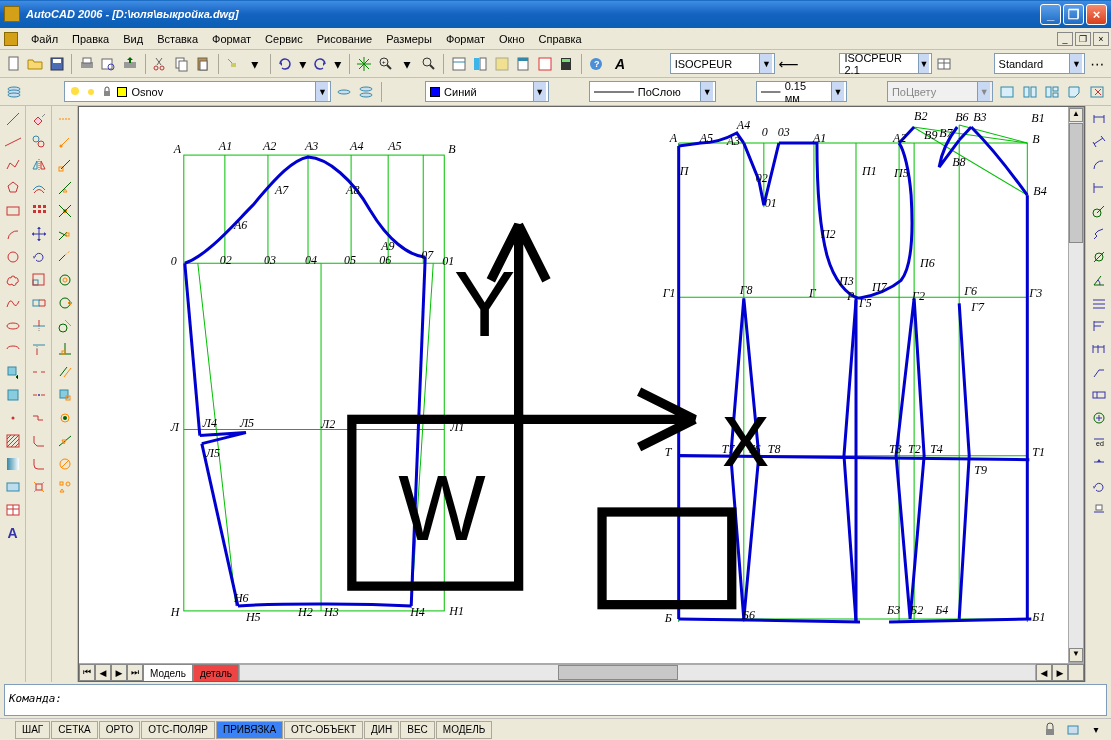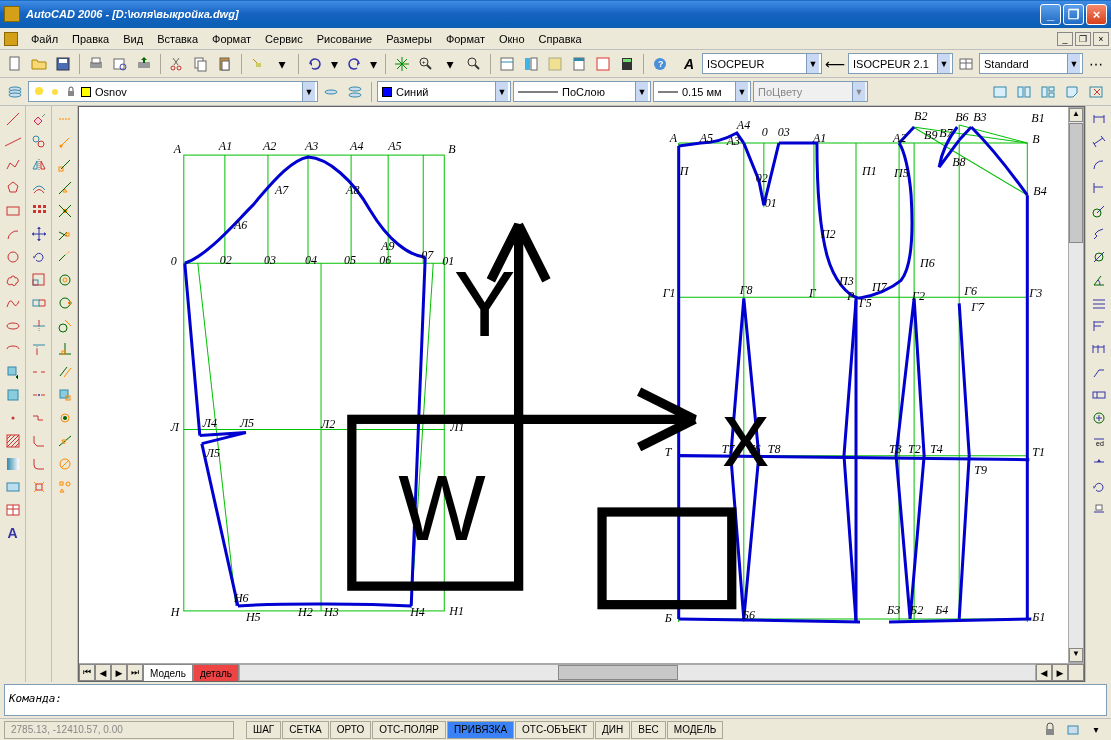--- a/index.html
+++ b/index.html
@@ -89,20 +89,21 @@
   font-size: 14px;
 }
 .tool-sep { width: 1px; height: 20px; background: #aca899; margin: 0 3px; }
 .tool-dropdown {
   height: 21px;
   background: white;
   border: 1px solid #7f9db9;
   display: flex; align-items: center;
   padding: 0 2px 0 4px;
   gap: 4px;
+  margin-left: 38px;
 }
 .tool-dropdown .arrow {
   width: 13px; height: 19px;
   background: #c9d9f3;
   border-left: 1px solid #7f9db9;
   display: flex; align-items: center; justify-content: center;
   font-size: 9px;
 }
 .color-swatch { width: 10px; height: 10px; border: 1px solid #000; }
 
@@ -1171,21 +1172,20 @@
         </svg>
       </div>
   </div>
 </div>
 
 <div class="cmd-area">
   <span>Команда:</span>
 </div>
 
 <div class="statusbar">
-  <div class="status-cell coords">2785.13, -12410.57, 0.00</div>
   <div style="width:10px"></div>
   <div class="status-cell toggle">ШАГ</div>
   <div class="status-cell toggle">СЕТКА</div>
   <div class="status-cell toggle">ОРТО</div>
   <div class="status-cell toggle">ОТС-ПОЛЯР</div>
   <div class="status-cell toggle active">ПРИВЯЗКА</div>
   <div class="status-cell toggle">ОТС-ОБЪЕКТ</div>
   <div class="status-cell toggle">ДИН</div>
   <div class="status-cell toggle">ВЕС</div>
   <div class="status-cell toggle">МОДЕЛЬ</div>

